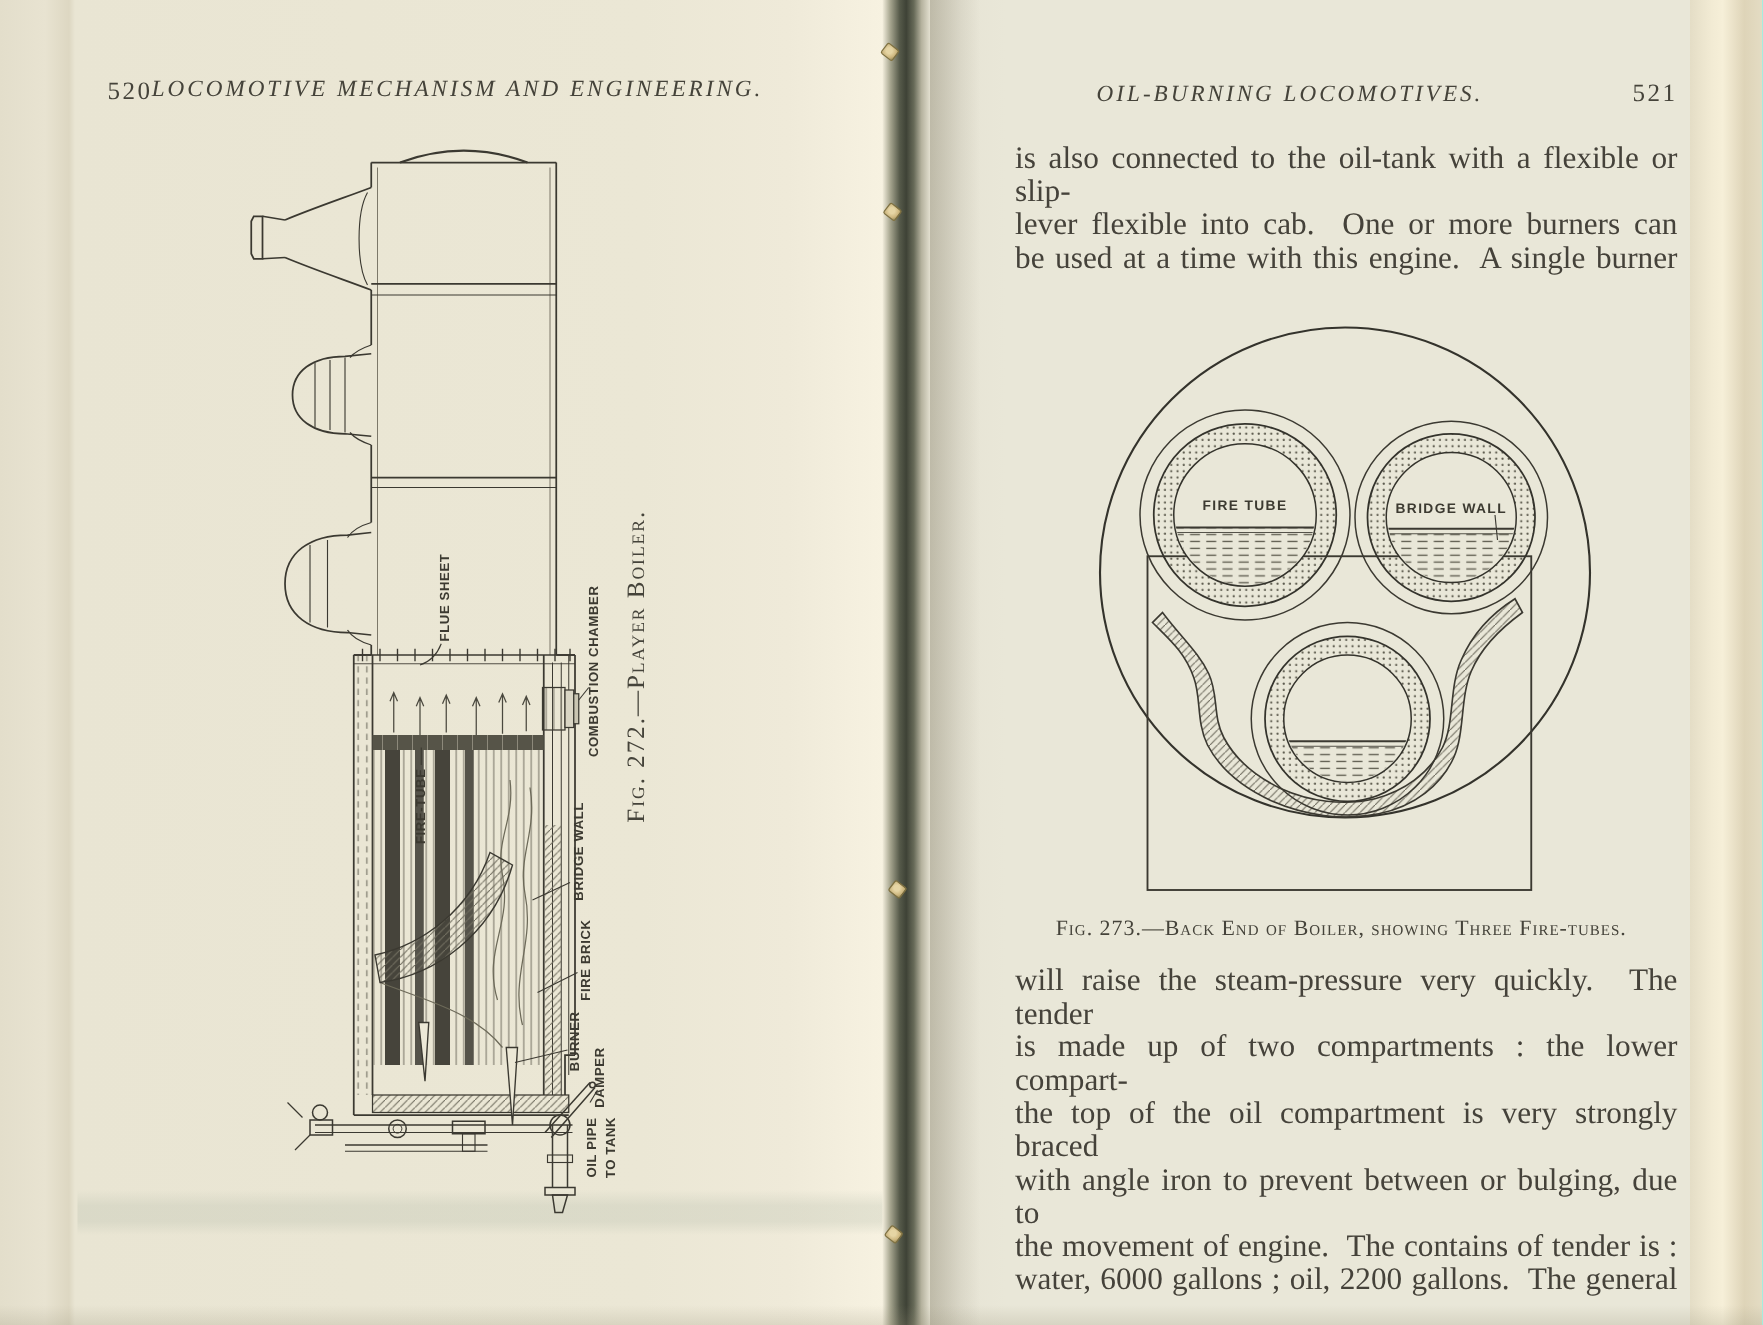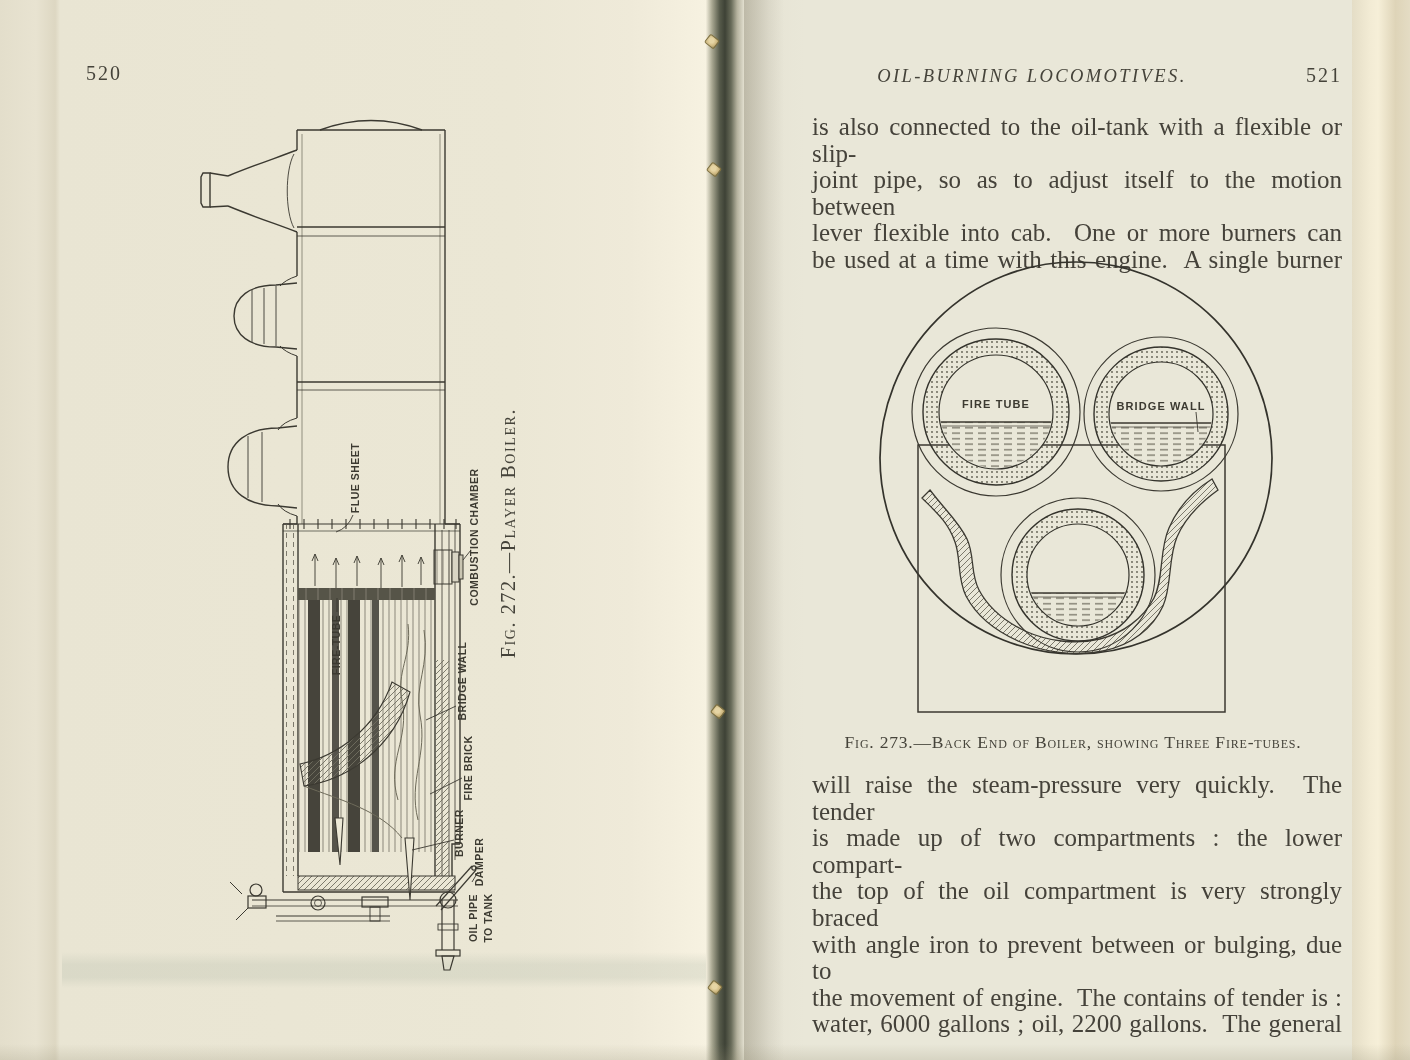--- a/index.html
+++ b/index.html
@@ -54,20 +54,21 @@
   <div id="gutter"></div>
   <div id="gutter-shadow-right"></div>
   <div class="knot" style="left:706px;top:36px;"></div>
   <div class="knot" style="left:708px;top:164px;"></div>
   <div class="knot" style="left:712px;top:706px;"></div>
   <div class="knot" style="left:709px;top:982px;"></div>
   <div id="bottom-stack-band"></div>
   <div id="bottom-edge"></div>
 
   <div class="pagenum" style="left:86px;top:62px;">520</div>
+  <div class="running-head" style="left:120px;top:62px;width:492px;text-align:center;">LOCOMOTIVE MECHANISM AND ENGINEERING.</div>
 
   <svg id="fig272" style="left:80px;top:100px;" width="620" height="880" viewBox="0 0 620 880">
     <defs>
       <pattern id="vl" width="6" height="6" patternUnits="userSpaceOnUse">
         <line x1="3" y1="0" x2="3" y2="6" stroke="#8b8779" stroke-width="1"></line>
       </pattern>
       <pattern id="vd" width="7" height="9" patternUnits="userSpaceOnUse">
         <line x1="3.5" y1="1" x2="3.5" y2="6" stroke="#7d7a6c" stroke-width="1"></line>
       </pattern>
       <pattern id="h45" width="6" height="6" patternUnits="userSpaceOnUse">
@@ -219,21 +220,20 @@
     <text class="diag-label" text-anchor="middle" x="409" y="821" transform="rotate(-90 409 818)">TO TANK</text>
 
     <text class="fig-caption-vert" text-anchor="middle" x="428" y="440" transform="rotate(-90 428 433)">Fig. 272.—Player Boiler.</text>
   </svg>
 
   <div class="running-head" style="left:812px;top:66px;width:440px;text-align:center;">OIL-BURNING LOCOMOTIVES.</div>
   <div class="pagenum" style="left:1292px;top:64px;width:50px;text-align:right;">521</div>
 
   <div class="tblock" style="top:114px;">
     <div class="tline">is also connected to the oil-tank with a flexible or slip-</div>
-    <div class="tline">joint pipe, so as to adjust itself to the motion between</div>
     <div class="tline">lever flexible into cab.  One or more burners can</div>
     <div class="tline">be used at a time with this engine.  A single burner</div>
   </div>
 
   <svg id="fig273" style="left:860px;top:260px;" width="430" height="460" viewBox="0 0 430 460">
     <defs>
       <pattern id="dots" width="5" height="5" patternUnits="userSpaceOnUse">
         <circle cx="2" cy="2" r="0.9" fill="#5e5c4f"></circle>
       </pattern>
       <pattern id="hd" width="13" height="5.5" patternUnits="userSpaceOnUse">

